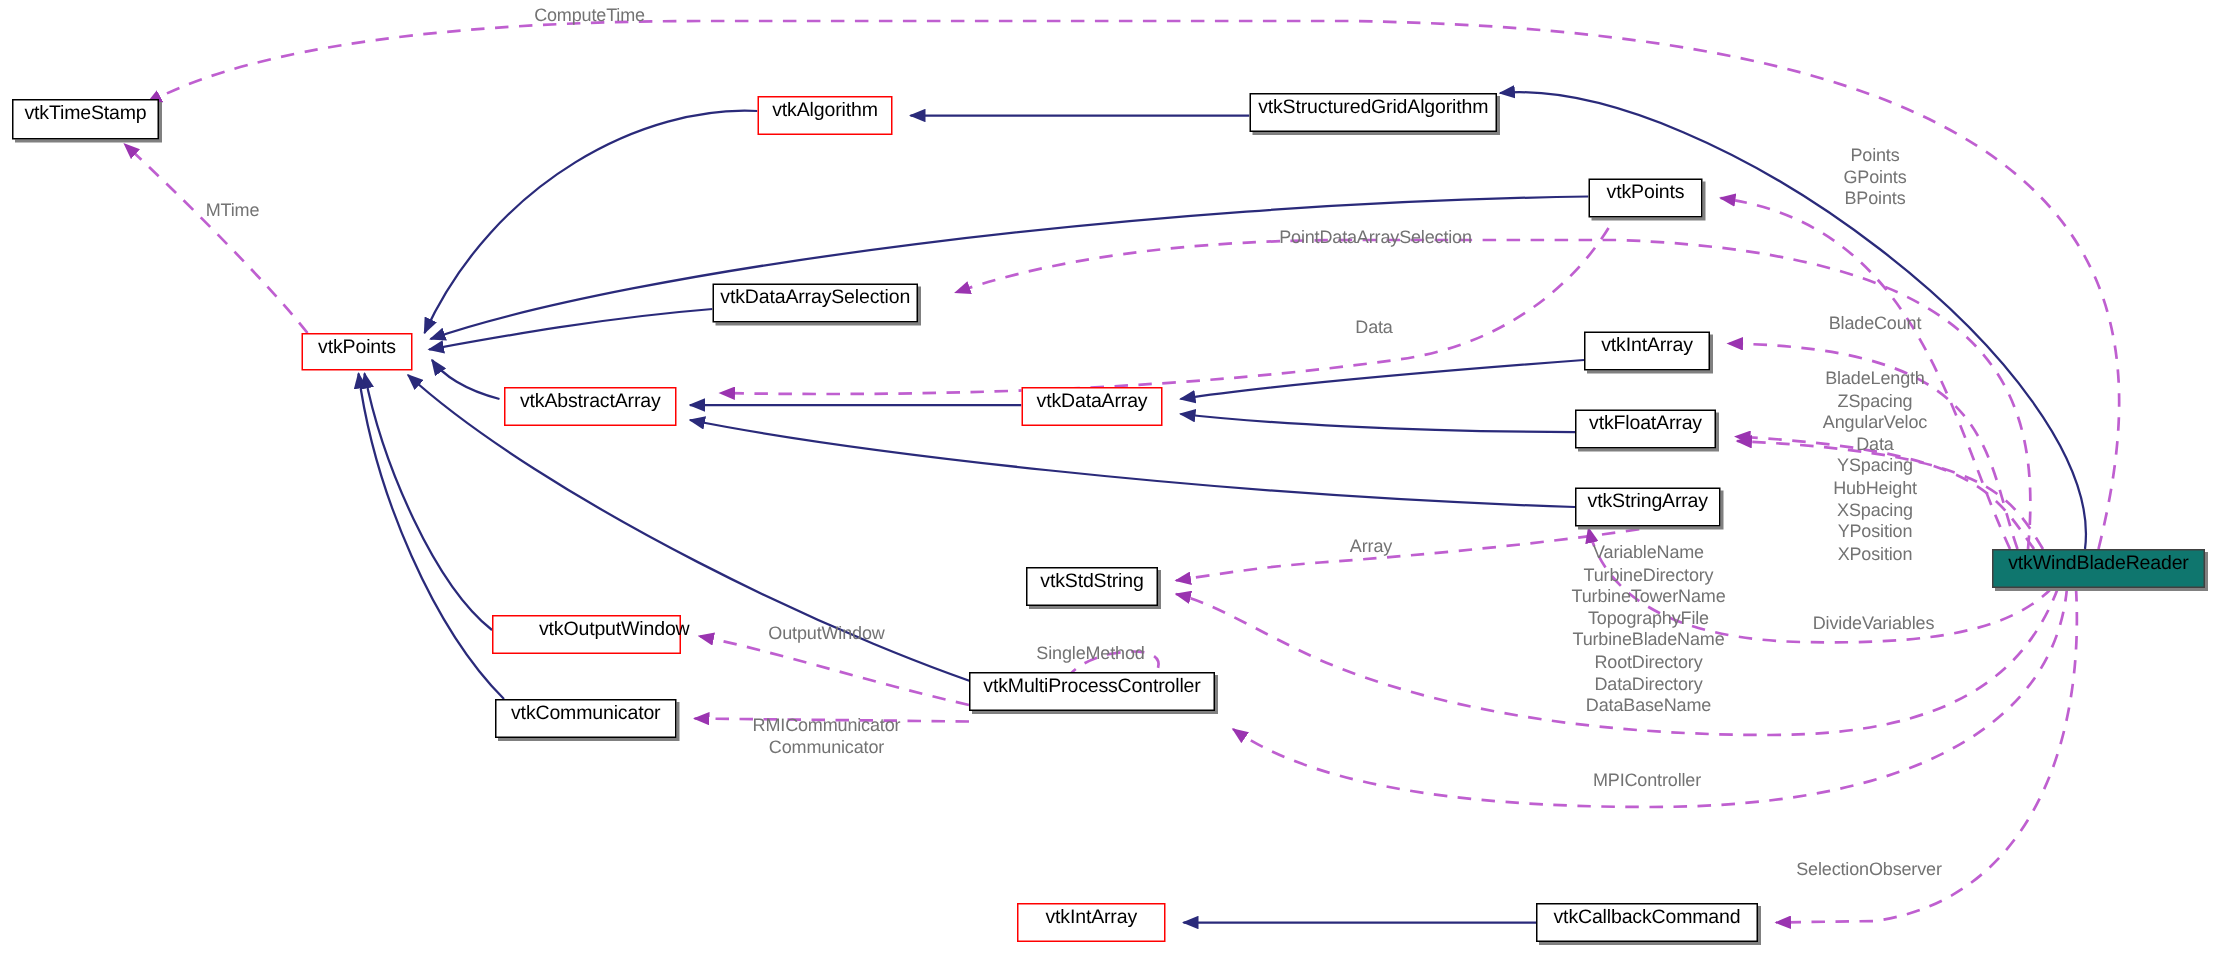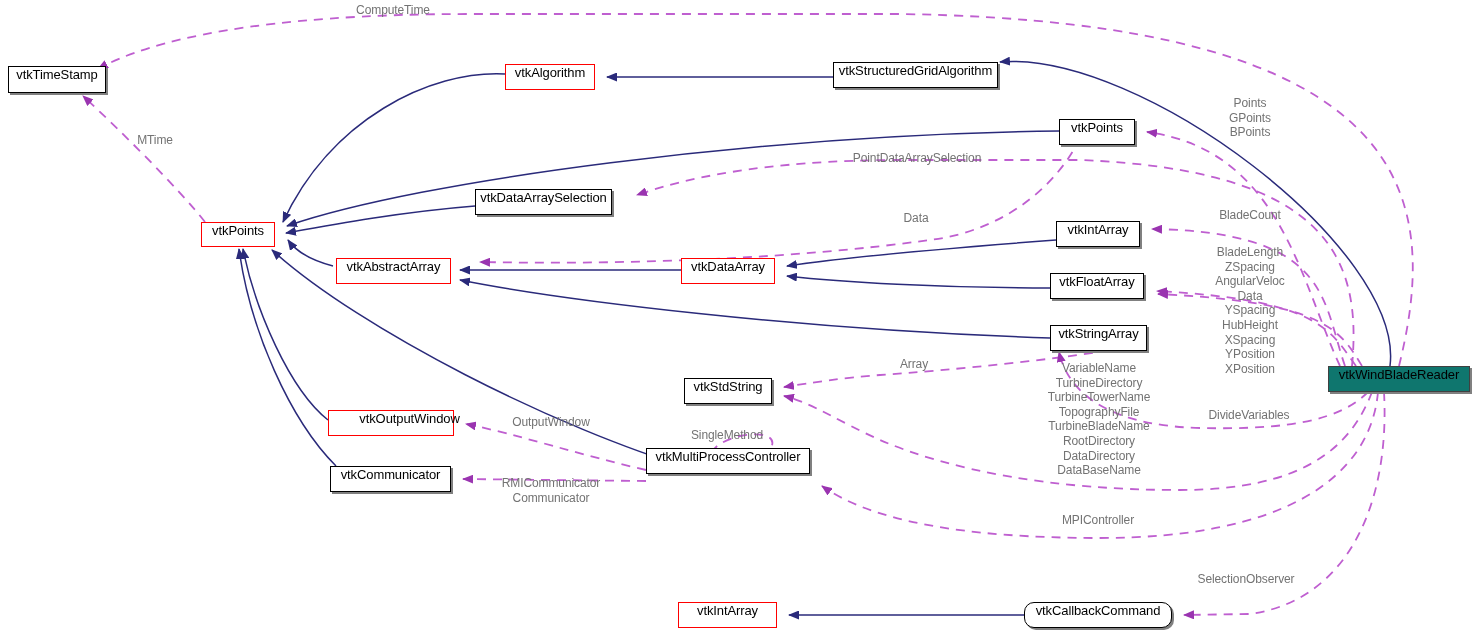--- a/index.html
+++ b/index.html
@@ -204,21 +204,21 @@
   </div>
 
   <div class="node-box shadow" style="left:646px;top:448px;width:164px;height:26px;">
     <span>vtkMultiProcessController</span>
   </div>
 
   <div class="node-box red" style="left:678px;top:602px;width:99px;height:26px;">
     <span>vtkIntArray</span>
   </div>
 
-  <div class="node-box shadow" style="left:1024px;top:602px;width:148px;height:26px;border-radius:10px;">
+  <div class="node-box shadow" style="left:1024px;top:602px;width:148px;height:26px;">
     <span>vtkCallbackCommand</span>
   </div>
 
   <div class="edge-label" style="left:393px;top:3px;">ComputeTime</div>
 
   <div class="edge-label" style="left:155px;top:133px;">MTime</div>
 
   <div class="edge-label" style="left:1250px;top:96px;">Points
 GPoints
 BPoints</div>

